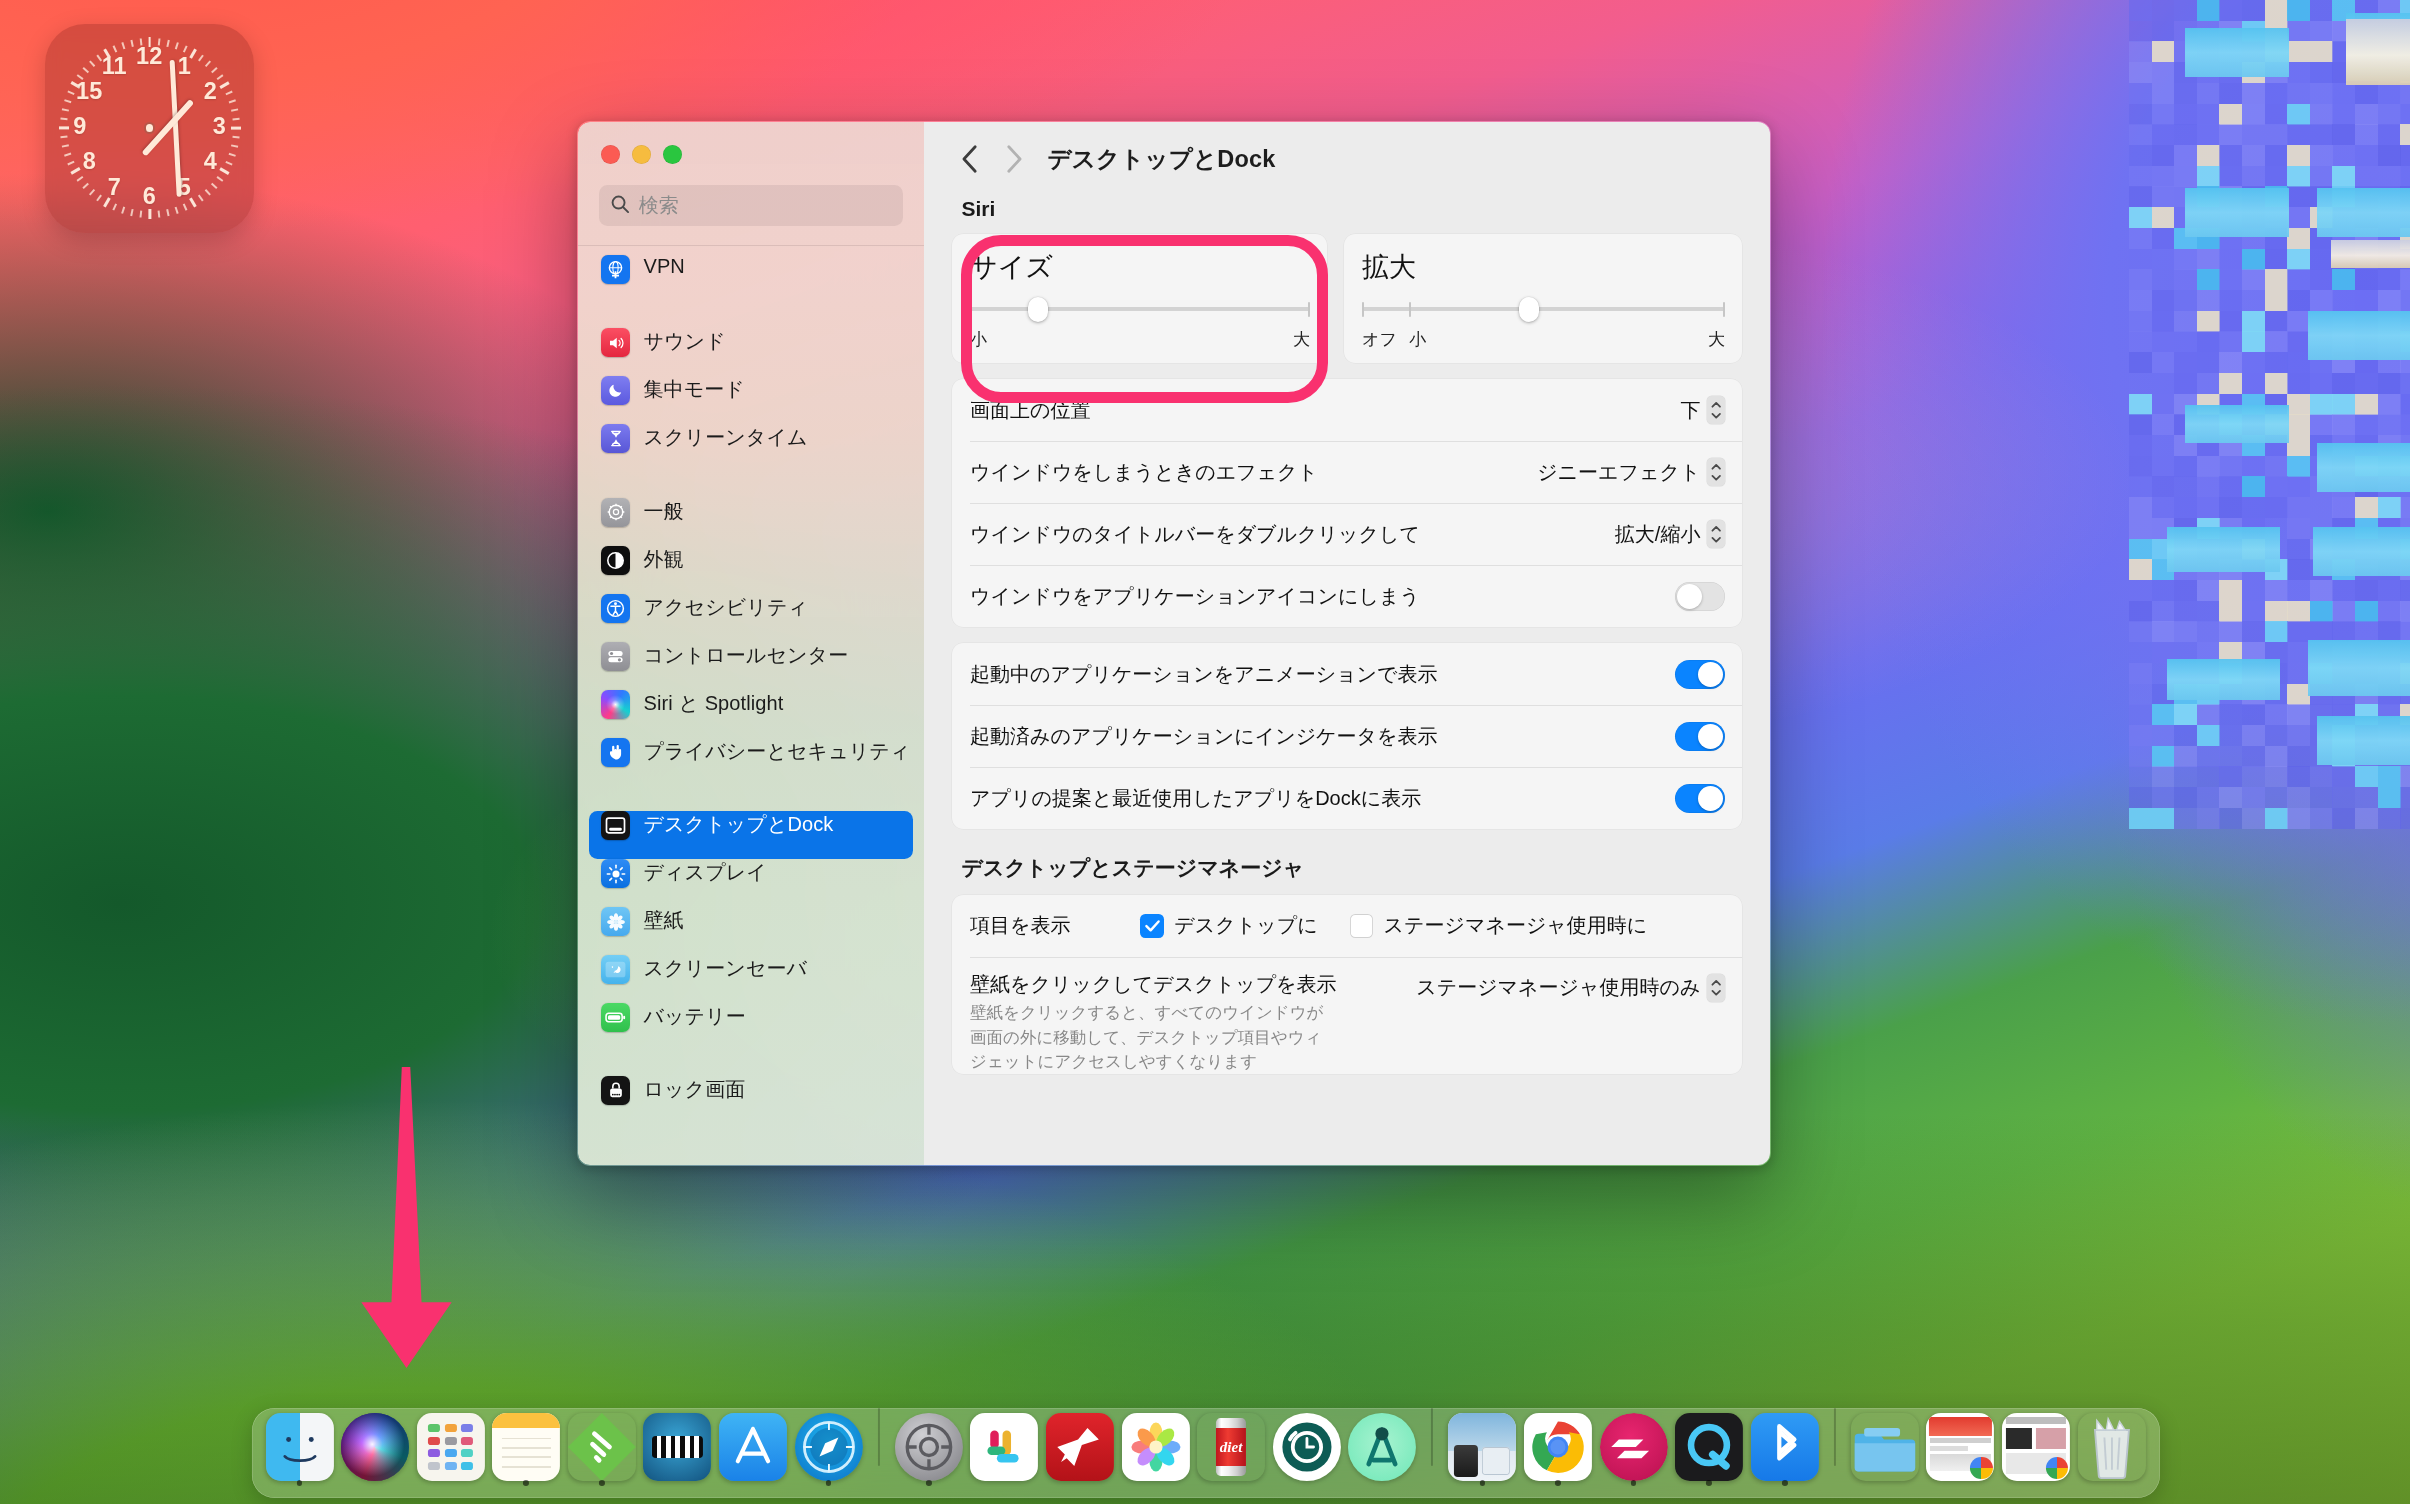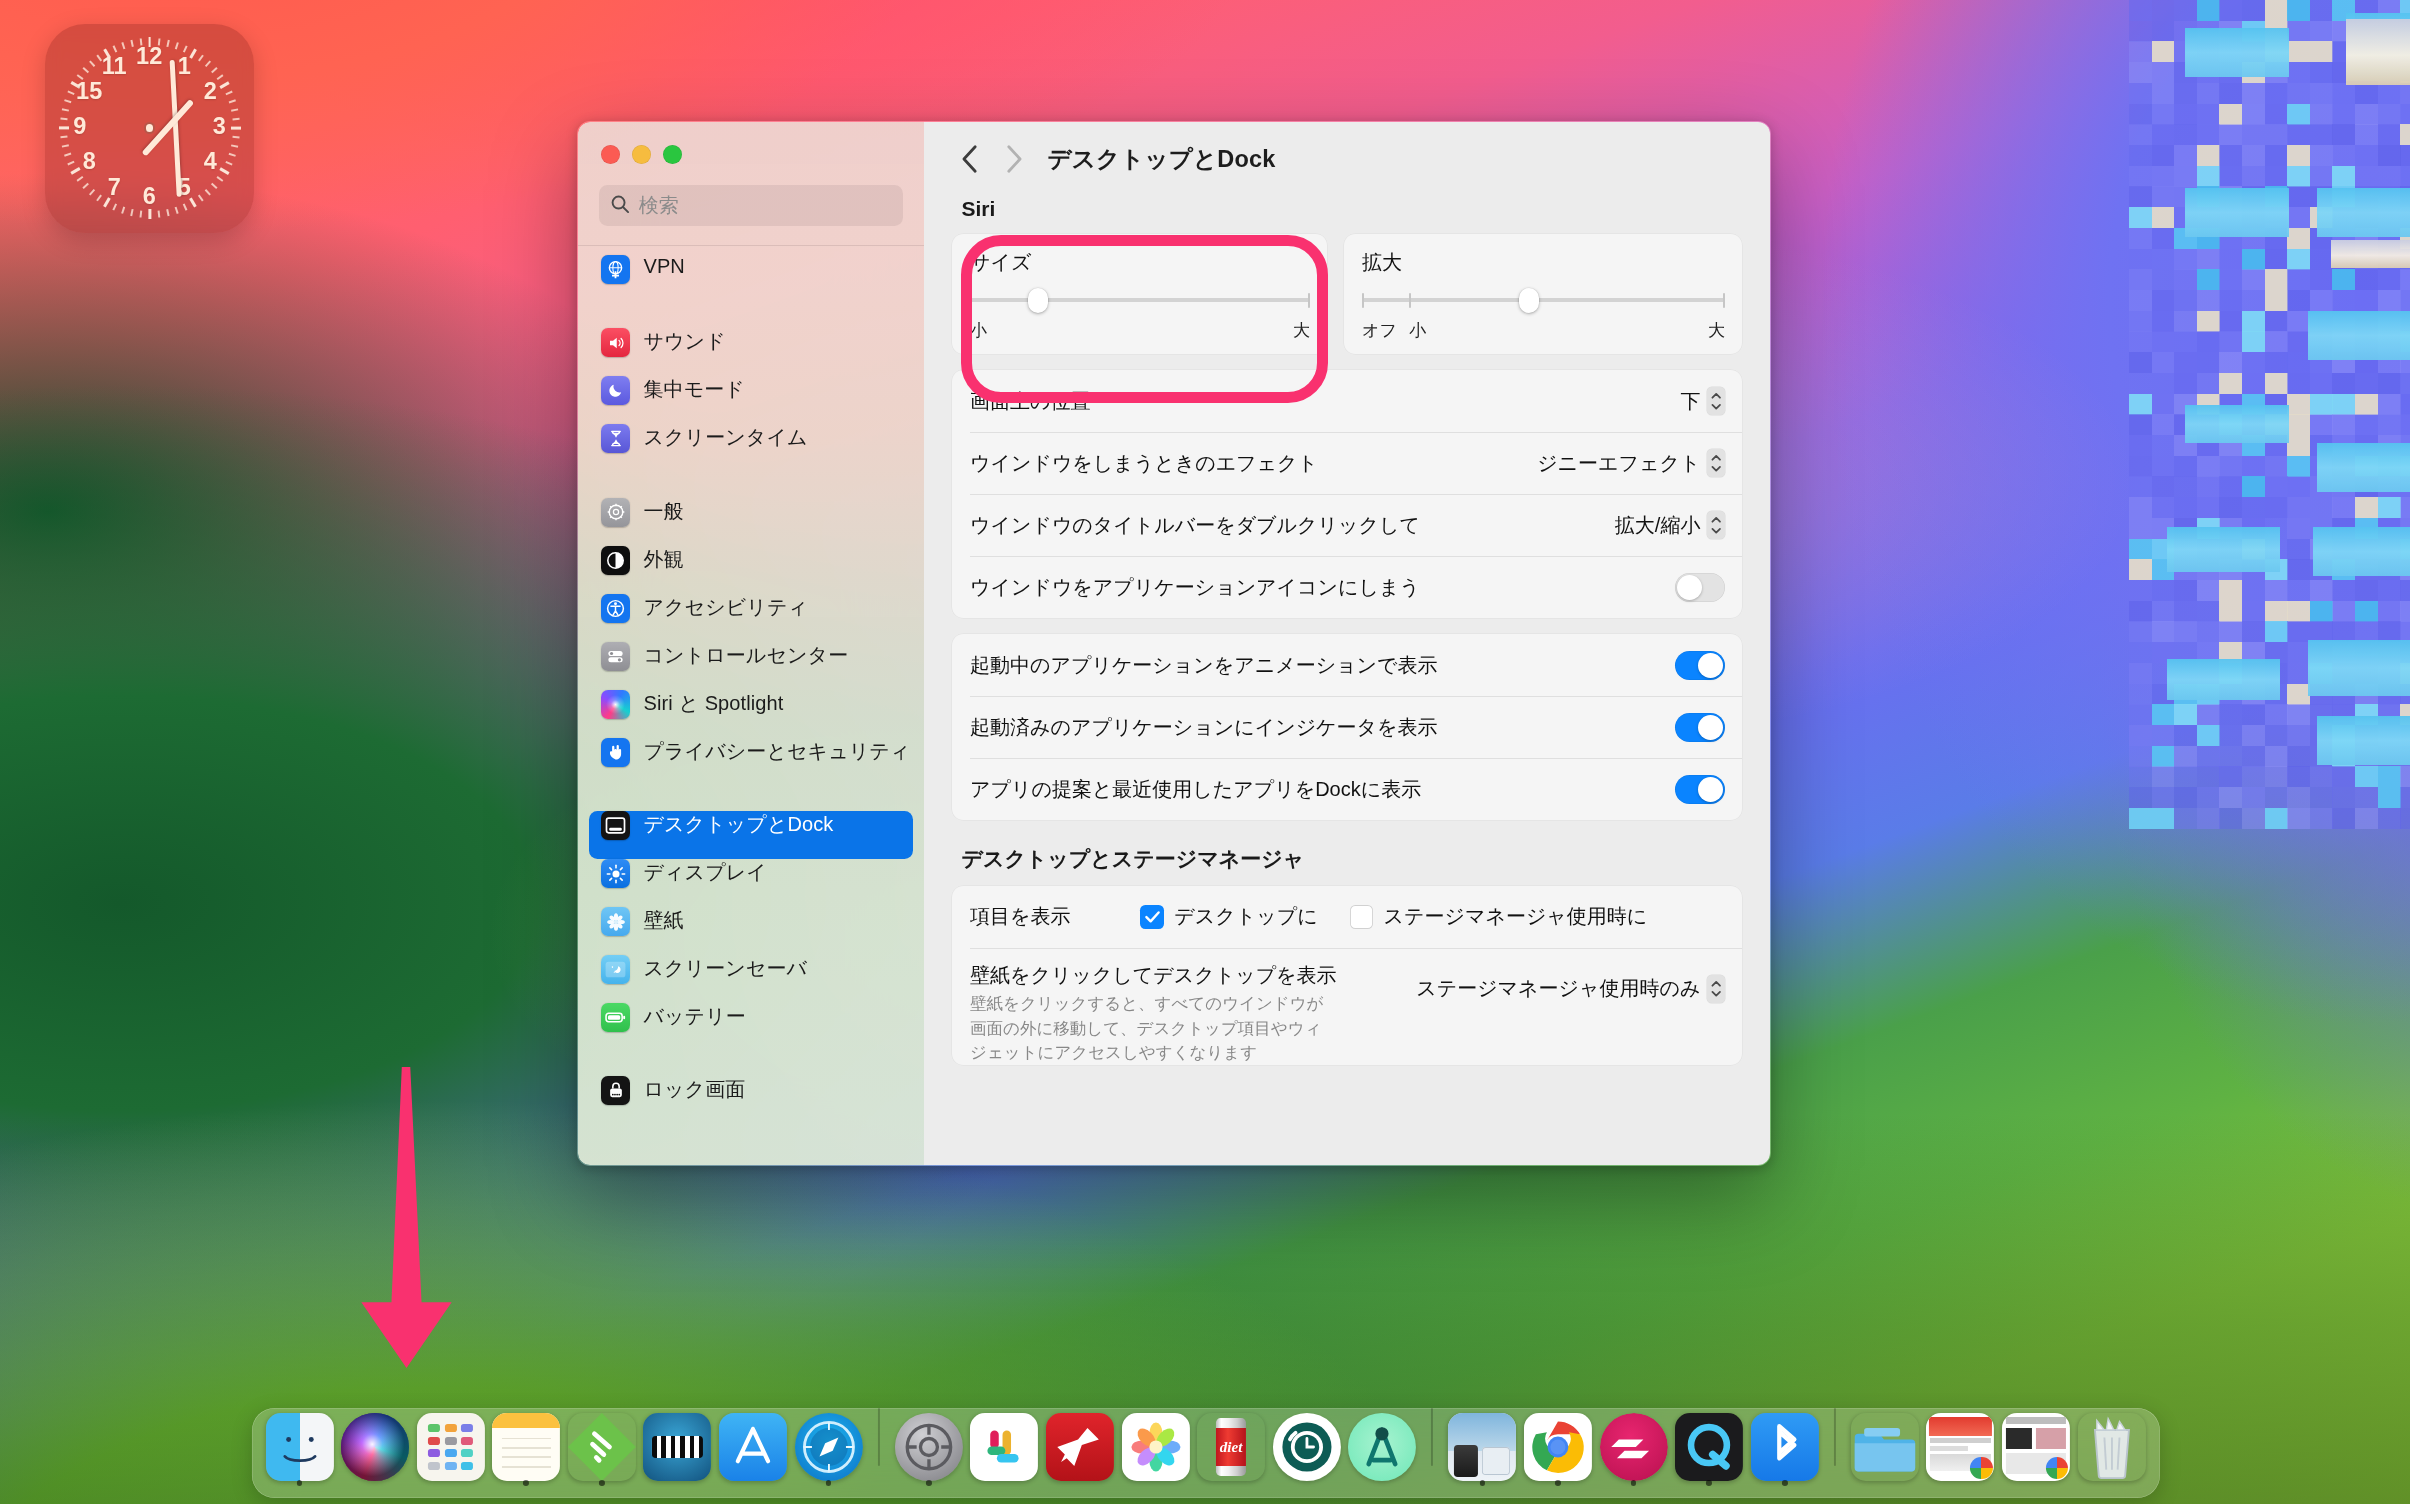--- a/index.html
+++ b/index.html
@@ -194,21 +194,21 @@
 
   
   #slider-row{ display:flex; gap:17px; margin-bottom:16px; }
   .slider-card{
     background:#f5f5f5; border-radius:11.3px;
     box-shadow:0 0 0 0.5px rgba(0,0,0,0.055);
     padding:15px 17px 12.2px 18px; position:relative;
   }
   #size-card{ flex:0 0 375px; }
   #mag-card{ flex:1; }
-  .slider-title{ font-size:20px; color:#111; margin-bottom:12.2px; }
+  .slider-title{ font-size:27px; color:#111; margin-bottom:12.2px; }
   .slider-track-wrap{ position:relative; height:24.5px; }
   .slider-track{
     position:absolute; left:0; right:0; top:10.4px; height:3.8px;
     background:#d3d3d3; border-radius:1.9px;
   }
   .slider-end{
     position:absolute; top:4.7px; width:1.9px; height:15px; background:#c6c6c6; border-radius:0.9px;
   }
   .slider-thumb{
     position:absolute; top:0px; width:20px; height:24.5px; border-radius:10.4px;
@@ -1381,21 +1381,21 @@
               <div class="checkbox unchecked"></div>
               <span class="cb-label">ステージマネージャ使用時に</span>
             </div>
           </div>
         </div>
         <div class="row" style="align-items:flex-start; padding-top:14px; min-height:113px;">
           <div>
             <div class="row-label">壁紙をクリックしてデスクトップを表示</div>
             <div class="sub-note" id="cw-note">壁紙をクリックすると、すべてのウインドウが<br>画面の外に移動して、デスクトップ項目やウィ<br>ジェットにアクセスしやすくなります</div>
           </div>
-          <div class="row-right" style="margin-top:13px">
+          <div class="row-right" style="margin-top:3px">
             <span class="value-text">ステージマネージャ使用時のみ</span>
             <span class="stepper">
               <svg width="10.4" height="6.6" viewBox="0 0 11 7">
                   <polyline points="1.5,5 5.5,1 9.5,5" fill="none" stroke="#4a4a4a" stroke-width="1.9" stroke-linecap="round" stroke-linejoin="round"></polyline>
                 </svg>
               <svg width="10.4" height="6.6" viewBox="0 0 11 7">
                   <polyline points="1.5,2 5.5,6 9.5,2" fill="none" stroke="#4a4a4a" stroke-width="1.9" stroke-linecap="round" stroke-linejoin="round"></polyline>
                 </svg>
             </span>
           </div>

